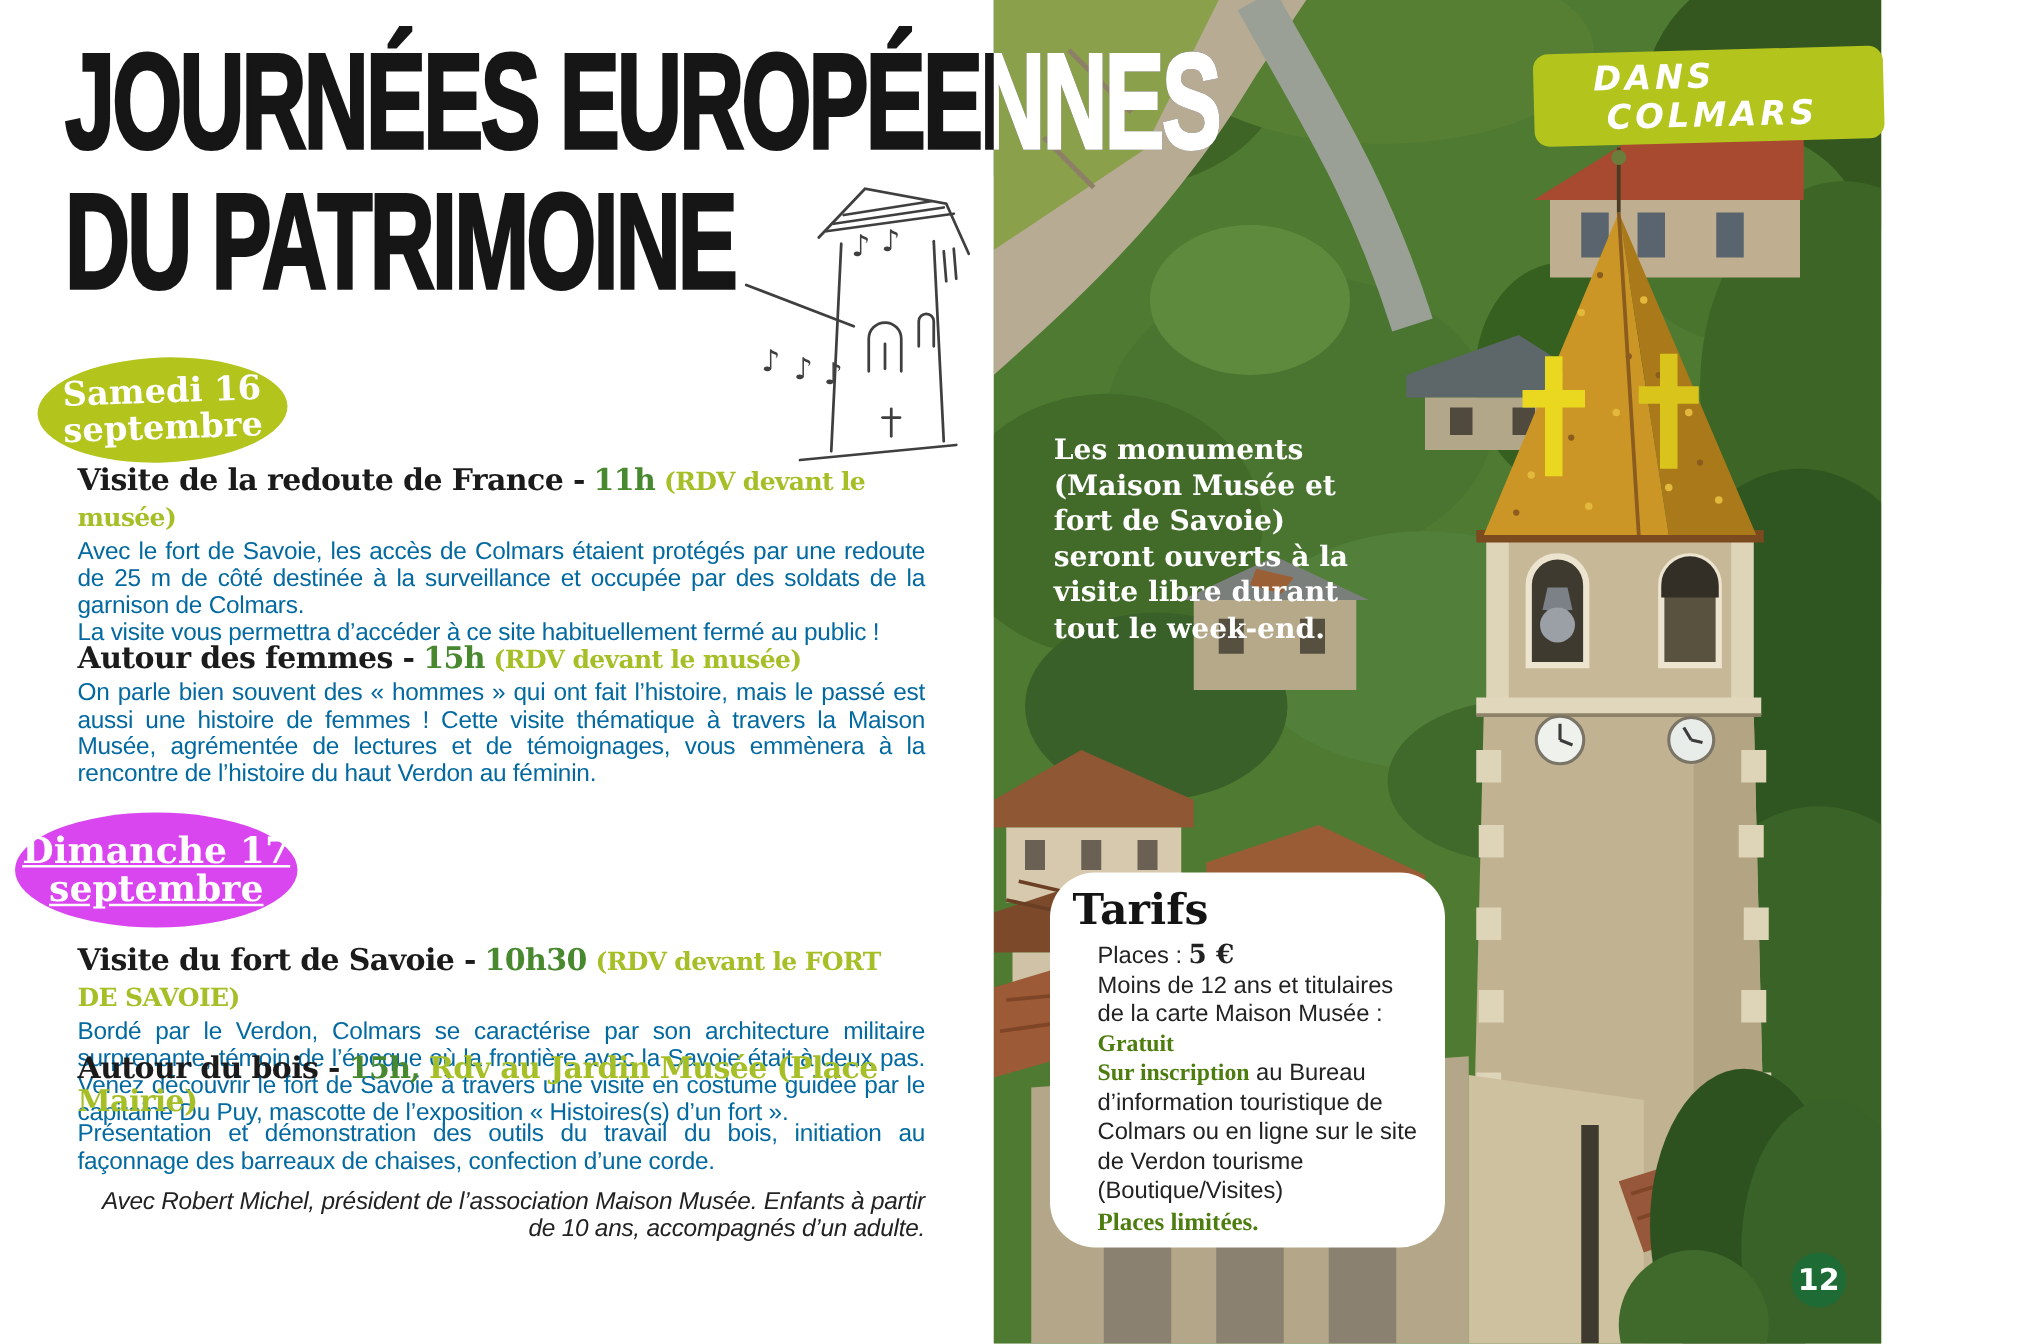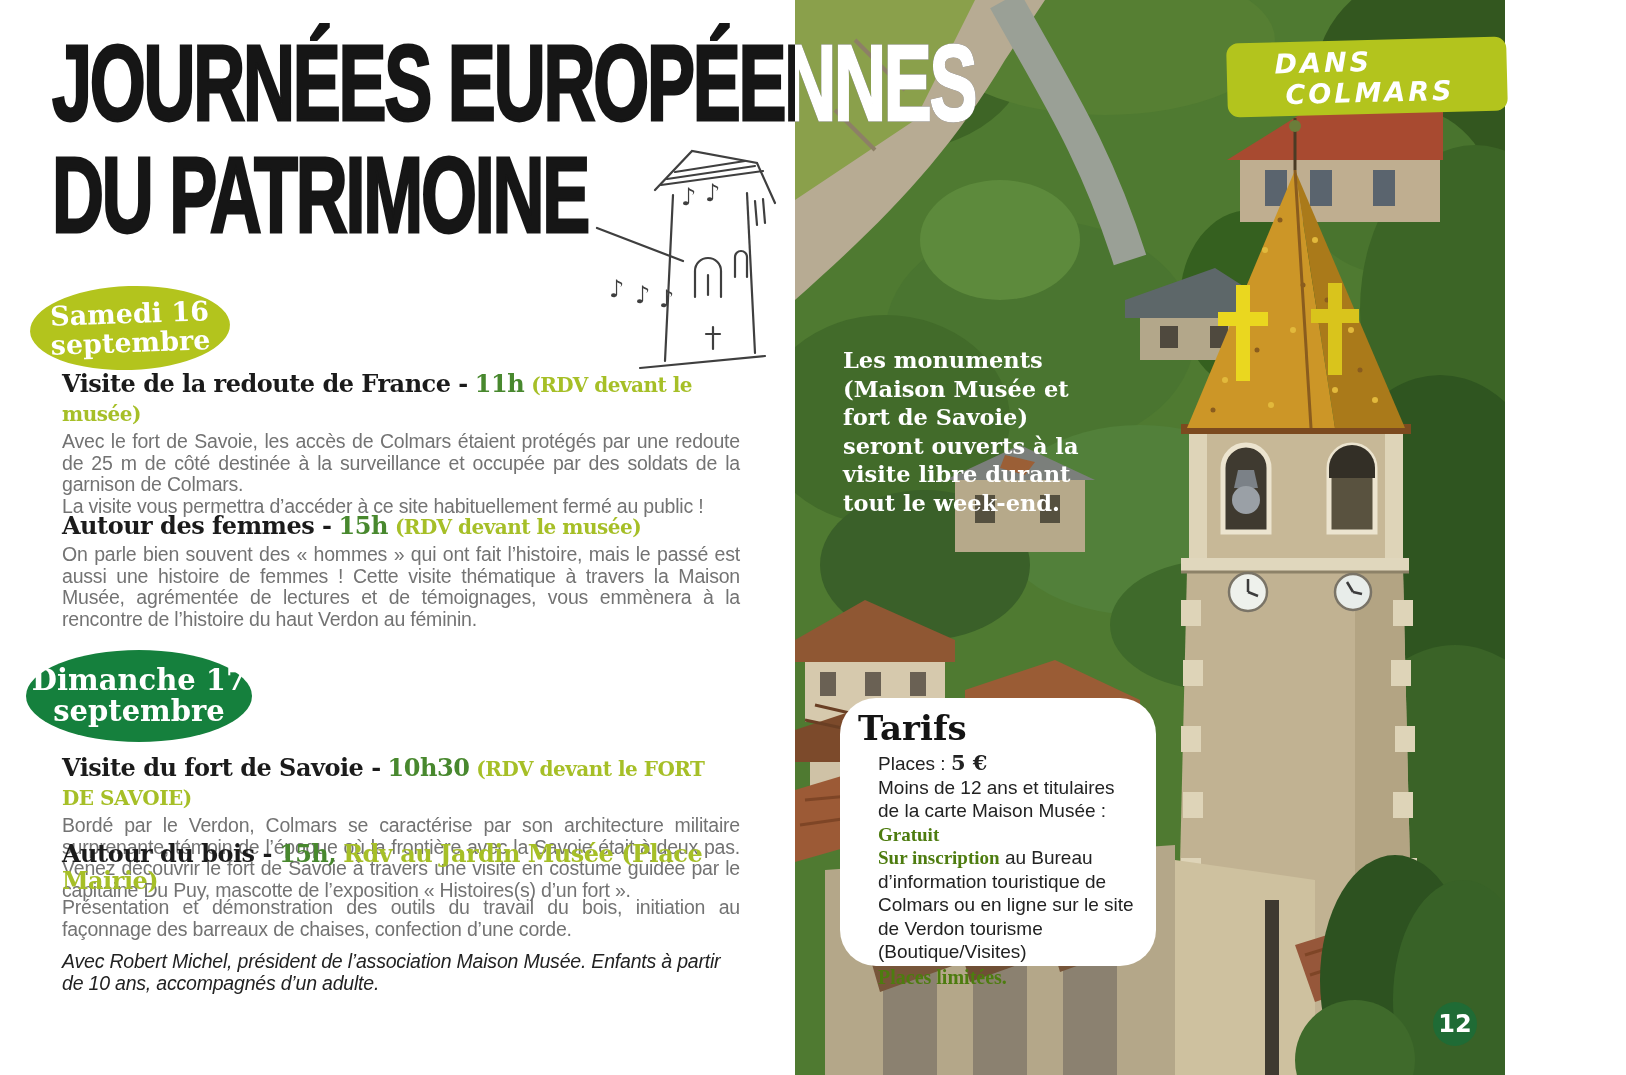--- a/index.html
+++ b/index.html
@@ -14,52 +14,52 @@
   .title.l1{left:52px;top:28px;}
   .title.l2{left:52px;top:140px;}
   .title-clip{position:absolute;left:795px;top:0;width:710px;height:260px;overflow:hidden;z-index:5;}
   .title-clip .title{left:-743px;top:28px;color:#ffffff;-webkit-text-stroke:2.5px #ffffff;}
 
   
   .day{position:absolute;border-radius:50%;display:flex;flex-direction:column;align-items:center;
        justify-content:center;color:#fff;font-family:"DejaVu Serif",serif;font-weight:bold;
        text-align:center;z-index:6;line-height:1.08;}
   .day.sat{left:30px;top:286px;width:200px;height:84px;background:#b3c41d;font-size:27px;transform:rotate(-2deg);}
-  .day.sun{left:26px;top:650px;width:226px;height:92px;background:#15803d;font-size:29px;}
+  .day.sun{left:12px;top:650px;width:226px;height:92px;background:#d946ef;font-size:29px;text-decoration:underline;}
 
   
   .event{position:absolute;left:62px;width:678px;z-index:6;}
   .event h3{margin:0 0 3px 0;font-family:"DejaVu Serif",serif;font-weight:bold;font-size:24px;
             line-height:27px;color:#1b1b1b;letter-spacing:-0.5px;}
   .event h3 .time{color:#48882e;margin-left:7px;margin-top:40px;}
   .event h3 .loc{color:#a6bf27;font-size:20px;margin-left:7px;}
   .event h3 .loc.big{font-size:24px;}
-  .event p{margin:0;font-size:19.5px;line-height:21.5px;color:#737373;text-align:justify;letter-spacing:-0.2px;}
-  .event .note{margin-top:11px;font-style:italic;font-size:19.5px;line-height:21.5px;color:#222;text-align:left;}
+  .event p{margin:0;font-size:19.5px;line-height:21.5px;color:#0369a1;text-align:justify;letter-spacing:-0.2px;}
+  .event .note{margin-top:11px;font-style:italic;font-size:19.5px;line-height:21.5px;color:#222;text-align:right;}
   .e1{top:370px;} .e2{top:512px;} .e3{top:754px;} .e4{top:840px;}
 
   
   .sketch{position:absolute;left:595px;top:135px;z-index:3;}
 
   
   .photo{position:absolute;left:795px;top:0;width:710px;height:1075px;overflow:hidden;z-index:1;background:#4f7a31;}
 
   
   .loc-badge{position:absolute;left:1227px;top:40px;width:280px;height:74px;background:#b3c41d;
              border-radius:12px;z-index:7;transform:rotate(-1.5deg);color:#fff;
              font-weight:bold;font-style:italic;font-size:27px;letter-spacing:3px;
              font-family:"DejaVu Sans",sans-serif;padding:6px 0 0 48px;box-sizing:border-box;line-height:1.15;}
   .loc-badge .b2{margin-left:10px;}
 
   
   .monuments{position:absolute;left:843px;top:346px;z-index:7;color:#fff;
              font-family:"DejaVu Serif",serif;font-weight:bold;font-size:22.5px;line-height:28.5px;}
 
   
-  .tarifs{position:absolute;left:840px;top:698px;width:316px;height:268px;background:#fff;
+  .tarifs{position:absolute;left:840px;top:698px;width:316px;height:300px;background:#fff;
           border-radius:36px;z-index:7;box-sizing:border-box;}
   .tarifs h2{margin:10px 0 3px 18px;font-family:"DejaVu Serif",serif;font-weight:bold;font-size:34px;color:#141414;}
   .tarifs .t-body{margin-left:38px;font-size:19px;line-height:23.5px;color:#222;}
   .tarifs .slab{font-family:Liberation Serif, serif;font-weight:bold;color:#4d7c0f;}
   .tarifs .price{font-family:"DejaVu Serif",serif;font-weight:bold;font-size:21px;}
   .tarifs .places{margin-top:2px;font-size:20px;}
 
   
   .pagenum{position:absolute;left:1433px;top:1002px;width:44px;height:44px;border-radius:50%;
            background:#1f6b35;color:#fff;display:flex;align-items:center;justify-content:center;

